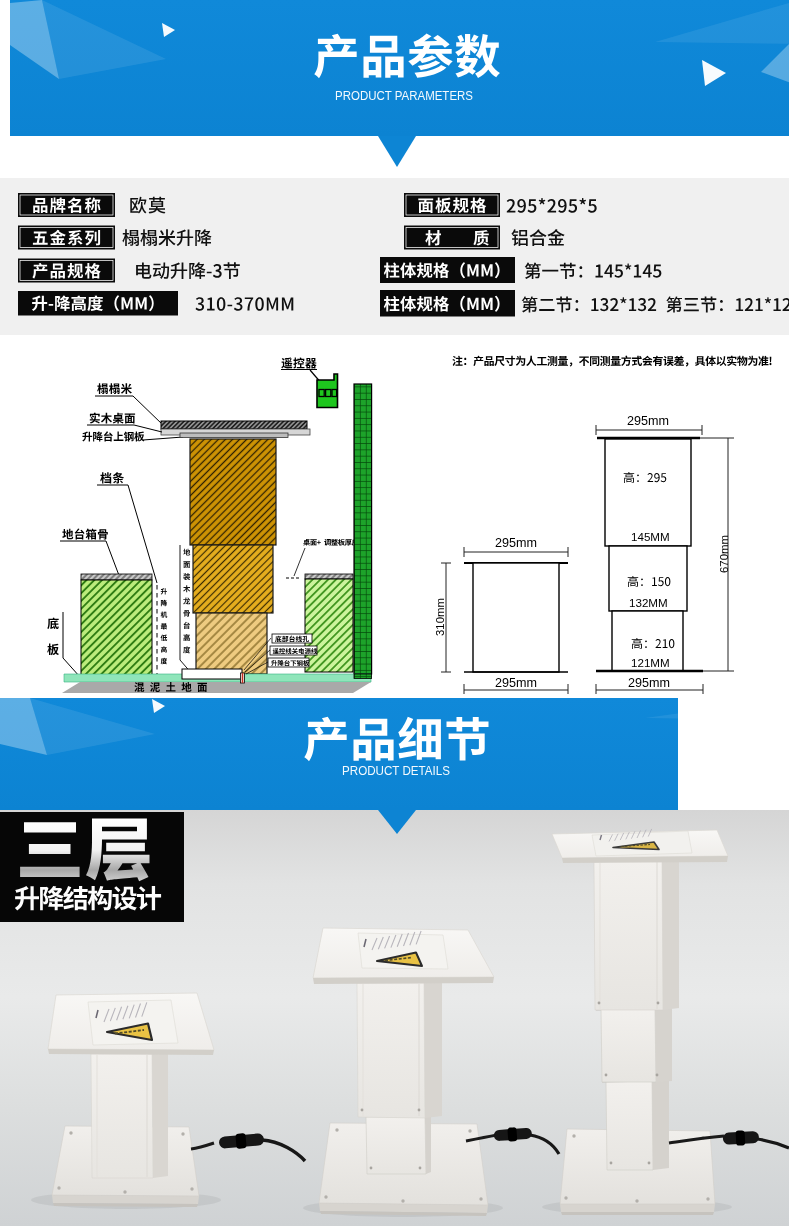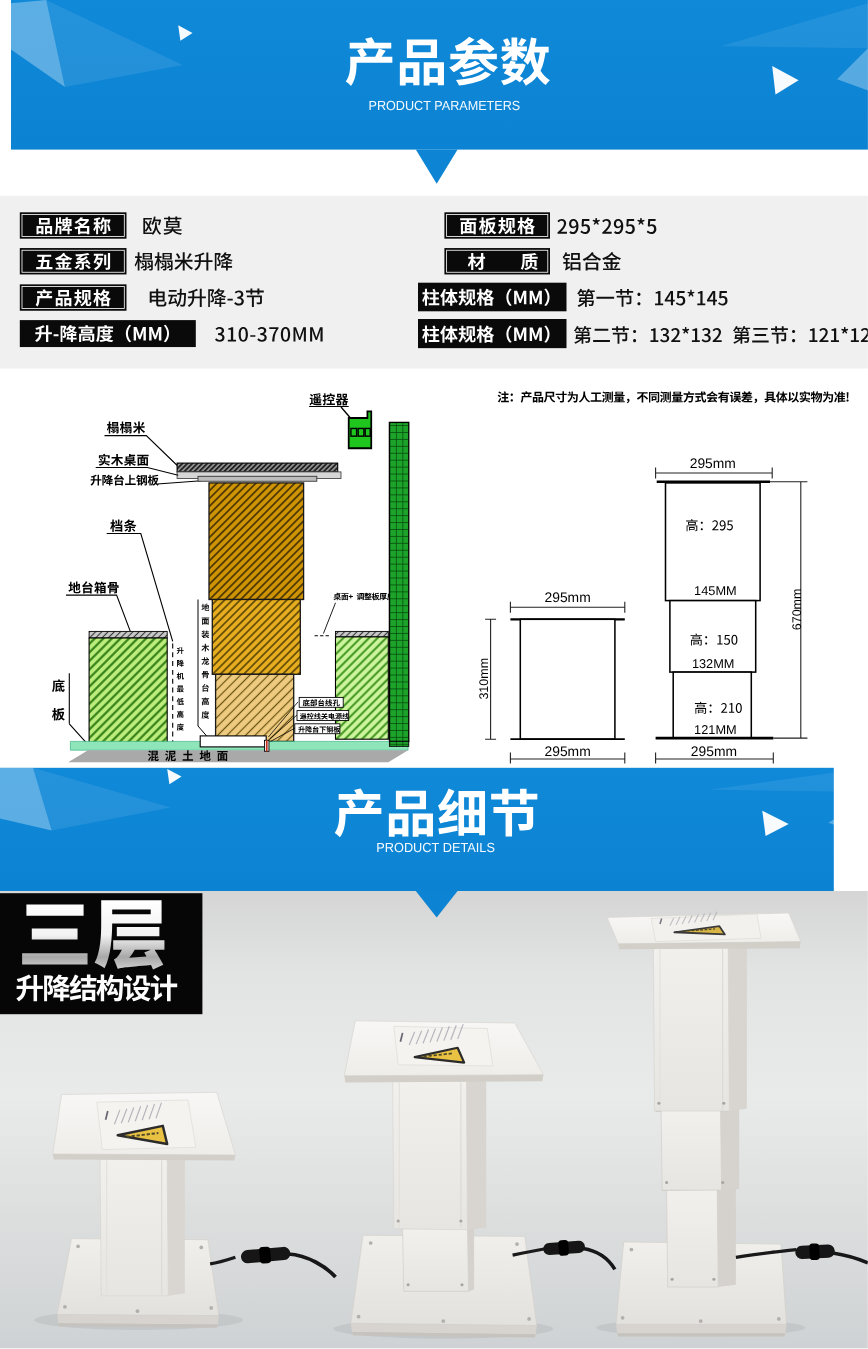--- a/index.html
+++ b/index.html
@@ -235,21 +235,21 @@
 <text x="631" y="331" font-size="11.6" fill="#000" font-family="Liberation Sans">121MM</text>
 
 <line x1="596" y1="335" x2="703" y2="335" stroke="#000" stroke-width="2.4"></line>
 <text x="649" y="351" font-size="12.6" fill="#000" text-anchor="middle" font-family="Liberation Sans">295mm</text>
 <path d="M596,348 V358 M703,348 V358 M596,354 H703" stroke="#222" stroke-width="1" fill="none"></path>
 
 <path d="M700,102 H734 M703,335 H734 M728,102 V335" stroke="#222" stroke-width="1" fill="none"></path>
 <text x="724" y="222" font-size="11.4" fill="#000" text-anchor="middle" font-family="Liberation Sans" transform="rotate(-90 724 218)">670mm</text>
 </svg>
 
-<div class="abs" style="left:0;top:698px;width:758px;height:112px;background:linear-gradient(180deg,#1089d9,#0c83d2)">
+<div class="abs" style="left:0;top:698px;width:678px;height:112px;background:linear-gradient(180deg,#1089d9,#0c83d2)">
 <svg width="789" height="112" style="position:absolute;left:0;top:0">
 <polygon points="0,0 30,0 47,57 0,46" fill="#fff" opacity="0.32"></polygon>
 <polygon points="30,0 155,36 47,57" fill="#fff" opacity="0.09"></polygon>
 <polygon points="152,1 165,8 154,15" fill="#fff" opacity="0.96"></polygon>
 <polygon points="645,20 789,0 789,22" fill="#fff" opacity="0.08"></polygon>
 <polygon points="753,50 789,29 789,62" fill="#fff" opacity="0.30"></polygon>
 <polygon points="693,39 717,51 696,62" fill="#fff" opacity="0.97"></polygon>
 <path transform="translate(303.2,58.5)" d="M18.7 -38.3C19.5 -37.2 20.2 -35.9 20.8 -34.7H4.7V-29.4H15.4L11.4 -27.7C12.6 -25.9 14.0 -23.7 14.7 -21.9H5.2V-15.5C5.2 -10.7 4.8 -4.0 1.1 0.7C2.4 1.4 4.9 3.6 5.8 4.7C10.1 -0.8 11.0 -9.5 11.0 -15.4V-16.5H43.5V-21.9H33.7L37.5 -27.4L31.2 -29.3C30.5 -27.1 29.1 -24.1 27.9 -21.9H17.1L20.3 -23.4C19.6 -25.1 18.0 -27.5 16.6 -29.4H42.5V-34.7H27.4C26.8 -36.2 25.7 -38.2 24.5 -39.7Z M62.1 -32.3H78.4V-26.1H62.1ZM56.7 -37.7V-20.8H84.1V-37.7ZM50.3 -16.9V4.2H55.6V1.8H62.5V3.9H68.1V-16.9ZM55.6 -3.5V-11.5H62.5V-3.5ZM72.0 -16.9V4.2H77.3V1.8H84.8V4.0H90.4V-16.9ZM77.3 -3.5V-11.5H84.8V-3.5Z M95.3 -3.4 96.2 2.0C100.9 1.1 107.0 0.0 112.8 -1.2L112.5 -6.1C106.3 -5.1 99.8 -4.0 95.3 -3.4ZM113.6 -37.3V-26.0L109.5 -28.8C108.8 -27.6 108.0 -26.4 107.3 -25.3L102.4 -24.9C105.2 -28.6 108.0 -33.1 110.0 -37.4L104.6 -39.7C102.6 -34.3 99.2 -28.7 98.0 -27.2C96.9 -25.7 96.0 -24.7 95.0 -24.5C95.6 -23.0 96.6 -20.4 96.8 -19.3C97.6 -19.6 98.9 -19.9 103.7 -20.5C101.8 -18.1 100.1 -16.3 99.3 -15.6C97.7 -14.0 96.6 -13.1 95.4 -12.8C96.0 -11.5 96.8 -8.9 97.1 -7.9C98.4 -8.6 100.3 -9.1 112.6 -11.1C112.5 -12.2 112.3 -14.4 112.4 -15.8L104.9 -14.7C108.0 -17.9 111.1 -21.5 113.6 -25.2V3.3H118.7V0.7H132.4V2.8H137.7V-37.3ZM123.0 -4.5H118.7V-15.3H123.0ZM128.1 -4.5V-15.3H132.4V-4.5ZM123.0 -20.4H118.7V-31.7H123.0ZM128.1 -20.4V-31.7H132.4V-20.4Z M145.4 -22.9V-17.5H156.4V4.0H162.3V-17.5H175.7V-8.2C175.7 -7.5 175.4 -7.4 174.5 -7.3C173.6 -7.3 170.3 -7.3 167.6 -7.5C168.3 -5.8 169.0 -3.3 169.2 -1.6C173.6 -1.6 176.6 -1.6 178.8 -2.5C181.0 -3.3 181.5 -5.1 181.5 -8.0V-22.9ZM169.6 -39.5V-34.9H159.0V-39.5H153.3V-34.9H143.3V-29.6H153.3V-25.1H159.0V-29.6H169.6V-25.1H175.5V-29.6H185.3V-34.9H175.5V-39.5Z" fill="#fff"></path>
 </svg>
 <svg width="789" height="112" style="position:absolute;left:0;top:0">

